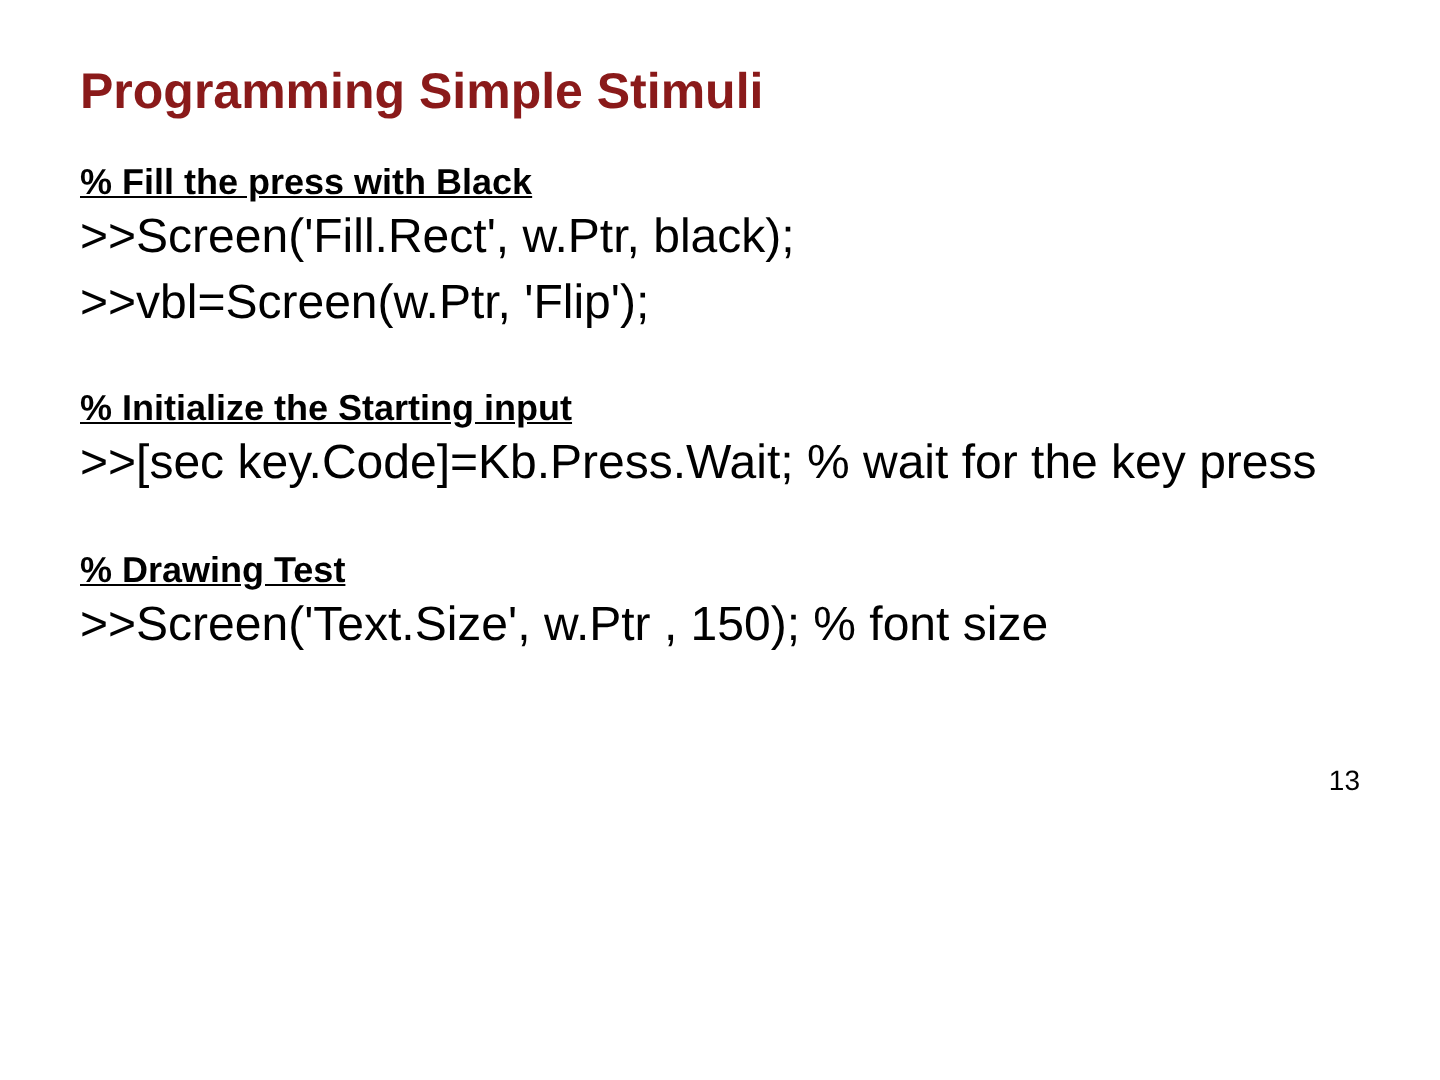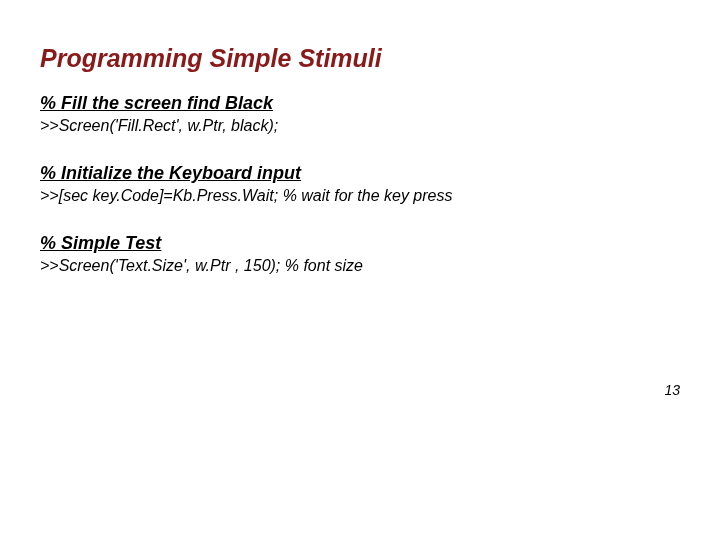--- a/index.html
+++ b/index.html
@@ -1,37 +1,38 @@
 <!DOCTYPE html>
 <html><head>
 <meta charset="utf-8">
 <style>
   html,body{margin:0;padding:0;width:720px;height:540px;background:#fff;font-family:Arial,Helvetica,sans-serif;color:#000;}
-  .slide{box-sizing:border-box;padding:44px 40px 0 40px;width:720px;height:424px;position:relative;font-style:italic;}
+  .slide{box-sizing:border-box;padding:32px 40px 0 40px;width:720px;height:424px;position:relative;}
   .title{color:#8a1a1a;font-weight:700;font-size:25px;margin:0 0 18px 0;}
   .sec-head{font-weight:700;text-decoration:underline;font-size:18px;margin:0;line-height:1.35;}
-  .line{font-size:16px;margin:0;line-height:1.35;}
+  .line{font-size:24px;margin:0;line-height:1.35;}
   .block{margin-bottom:24px;}
   .pagenum{position:absolute;right:40px;bottom:26px;font-size:14px;}
 </style>
 </head>
 <body>
 
 <div class="slide">
   <h1 class="title">Programming Simple Stimuli</h1>
 
   <div class="block">
-    <p class="sec-head">% Fill the screen find Black</p>
+    <p class="sec-head">% Fill the press with Black</p>
     <p class="line">&gt;&gt;Screen('Fill.Rect', w.Ptr, black);</p>
+    <p class="line">&gt;&gt;vbl=Screen(w.Ptr, 'Flip');</p>
   </div>
 
   <div class="block">
-    <p class="sec-head">% Initialize the Keyboard input</p>
+    <p class="sec-head">% Initialize the Starting input</p>
     <p class="line">&gt;&gt;[sec key.Code]=Kb.Press.Wait; % wait for the key press</p>
   </div>
 
   <div class="block">
-    <p class="sec-head">% Simple Test</p>
+    <p class="sec-head">% Drawing Test</p>
     <p class="line">&gt;&gt;Screen('Text.Size', w.Ptr , 150); % font size</p>
   </div>
 
   <div class="pagenum">13</div>
 </div>
 
 </body></html>

